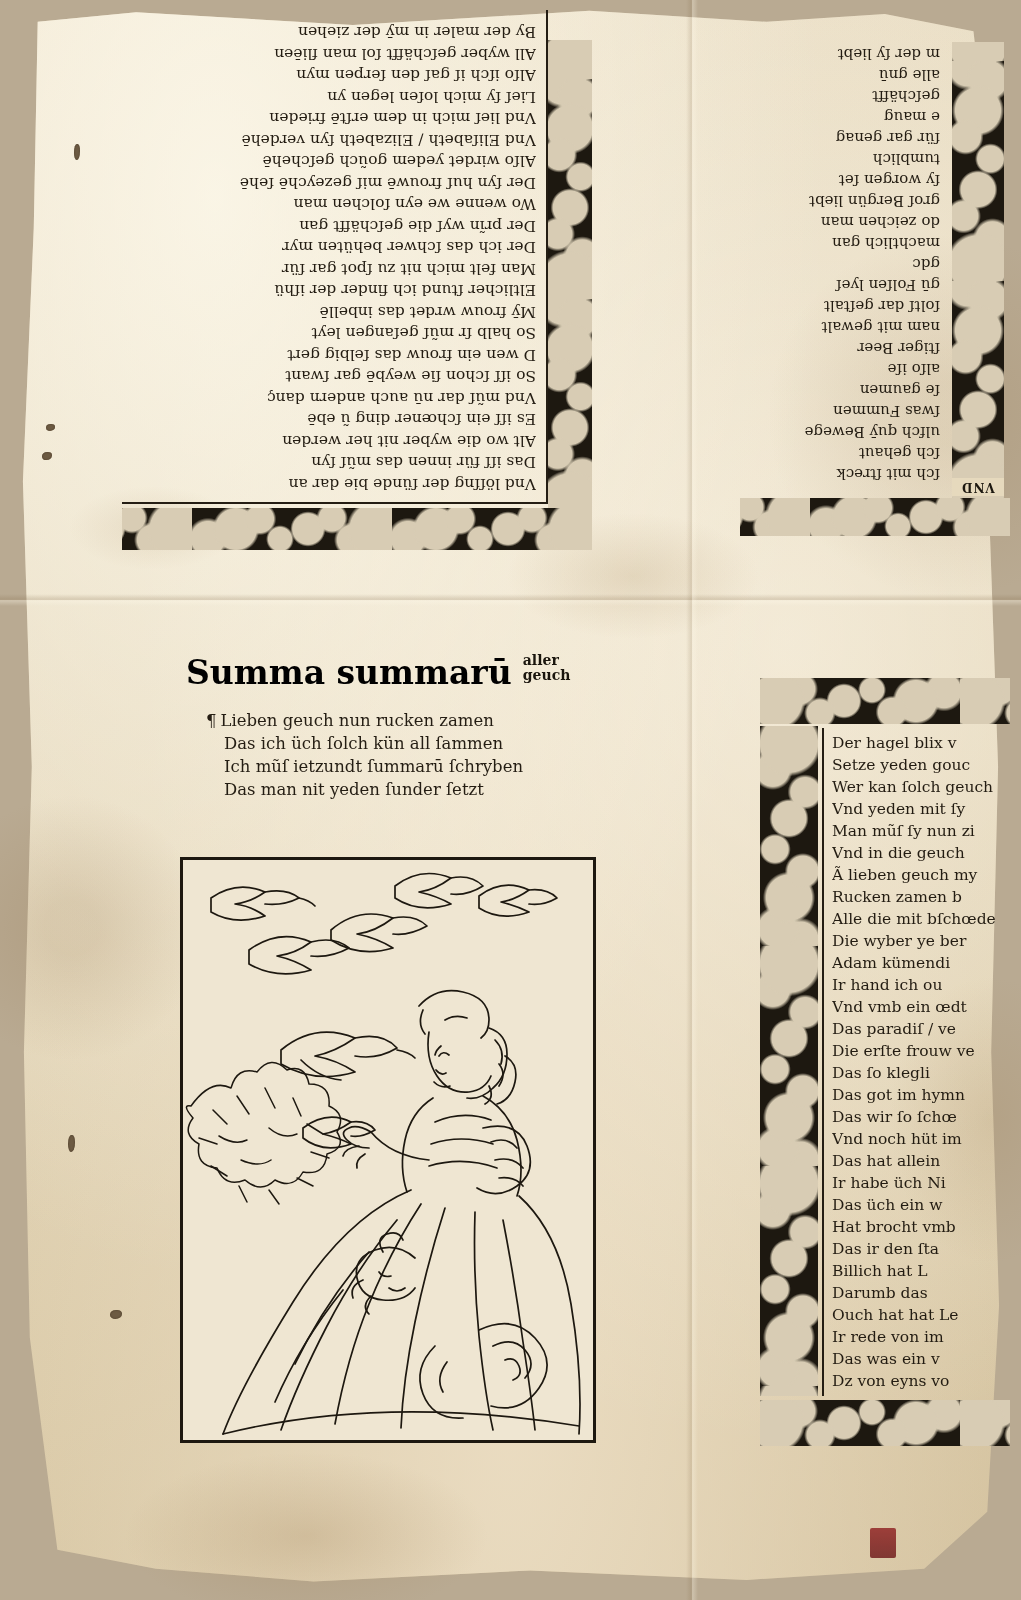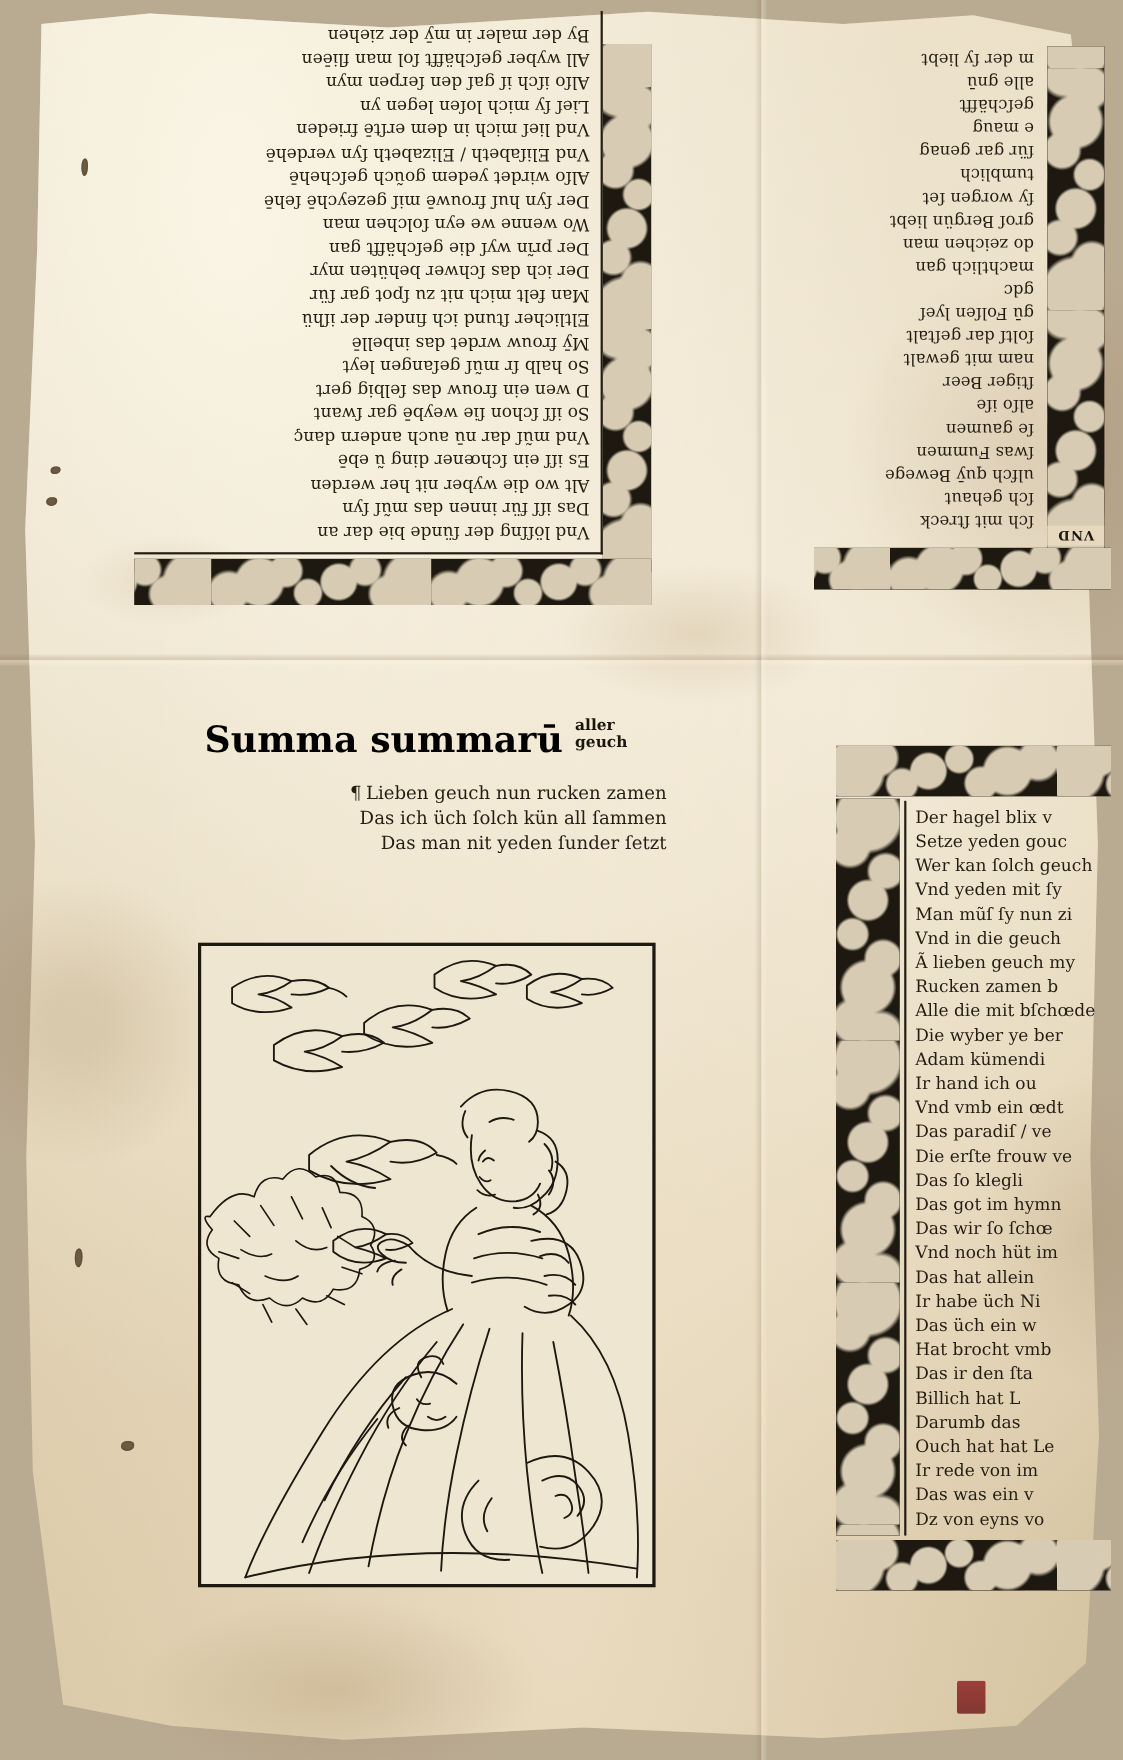--- a/index.html
+++ b/index.html
@@ -147,21 +147,20 @@
   .woodcut svg { display: block; }
 
   .caption-title {
     color: #000000;
     font-weight: 700;
     font-family: "DejaVu Serif", serif;
   }
   .verse {
     color: #241d13;
     font-family: "DejaVu Serif", serif;
-    text-align: right;
   }
   .verse .pil::before {
     content: "\00B6";
     margin-right: 4px;
   }
   .col-verse div { white-space: nowrap; overflow: hidden; }
   .stamp {
     position: absolute;
     width: 26px; height: 30px;
     background:
@@ -261,20 +260,21 @@
       <span class="caption-title" style="font-size:33px;">Summa summarū</span>
       <span style="display:inline-block; vertical-align:top; margin-left:6px; font-size:14px; line-height:15px; font-weight:700; color:#1a150d;">
         <span>aller</span><br>
         <span>geuch</span>
       </span>
     </div>
 
     <div class="verse" id="main-verse" style="position:absolute; left:28px; top:64px; width:400px; font-size:16.5px; line-height:23px;">
         <div class="pil" style="white-space: nowrap;">Lieben geuch nun rucken zamen</div>
         <div style="white-space: nowrap; padding-left: 18px;">Das ich üch ſolch kün all ſammen</div>
+        <div style="white-space: nowrap; padding-left: 18px;">Ich mũſ ietzundt ſummarū ſchryben</div>
         <div style="white-space: nowrap; padding-left: 18px;">Das man nit yeden ſunder ſetzt</div>
       </div>
 
     <div class="woodcut" style="left:2px; top:212px; width:410px; height:580px;">
       <svg viewBox="0 0 410 580" width="410" height="580" aria-hidden="true">
         <rect x="0" y="0" width="410" height="580" fill="#efe6d2"></rect>
         <g fill="none" stroke="#1d1810" stroke-width="1.7" stroke-linecap="round" stroke-linejoin="round">
 
           <g>
             <path d="M28 38 q26 -18 54 -6 q-14 10 -30 12 q16 2 30 12 q-30 10 -54 -4 z"></path>

